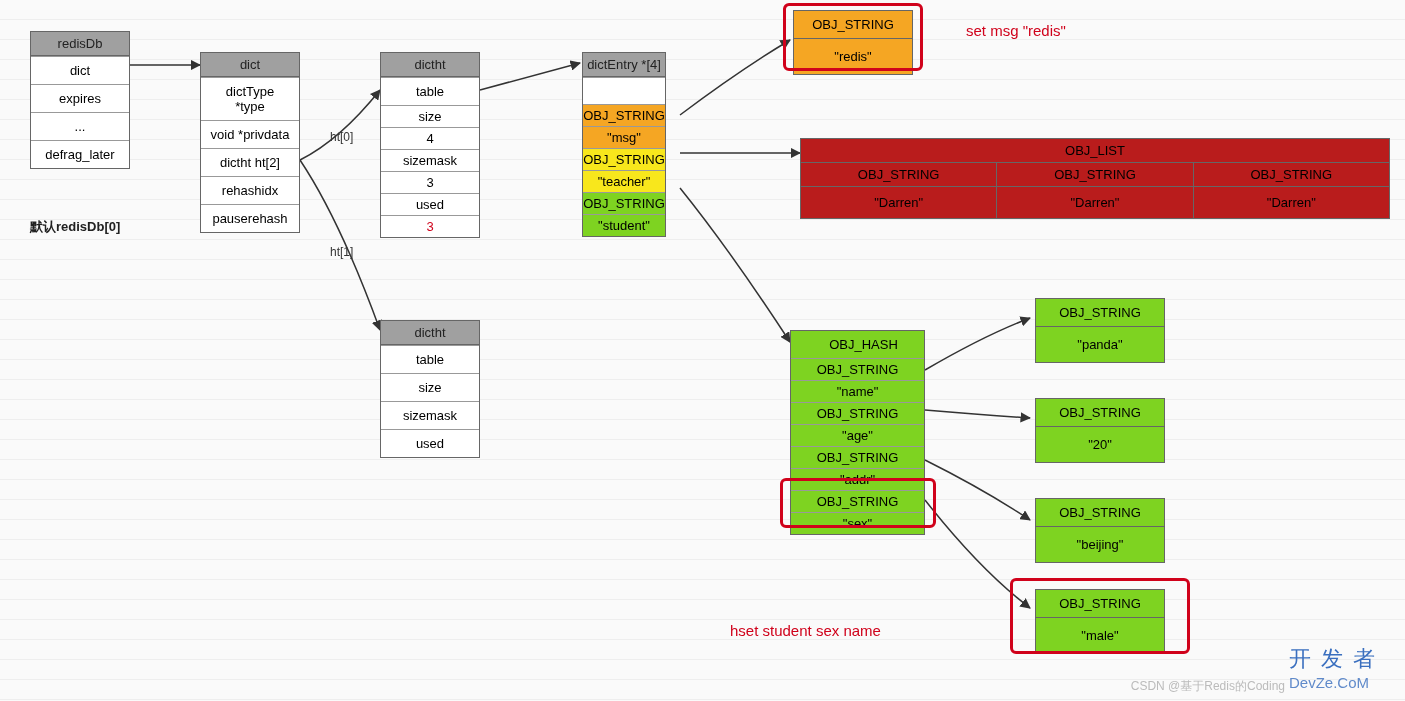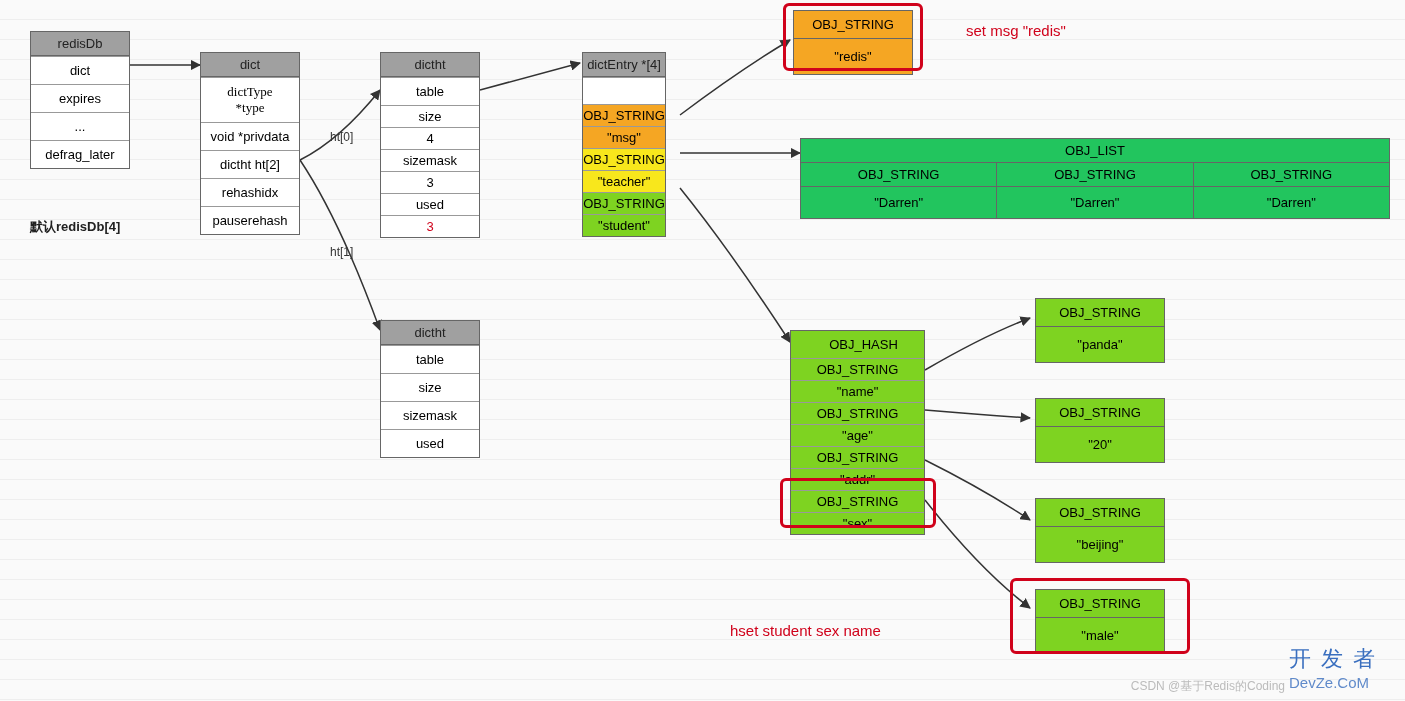--- a/index.html
+++ b/index.html
@@ -63,21 +63,21 @@
   .small-label { position: absolute; font-size: 12px; color: #333; }
   .watermark-dev {
     position: absolute; right: 20px; bottom: 10px;
     color: #3a6fbf; font-size: 22px; letter-spacing: 10px; font-weight: 400; margin-top: 40px;
   }
   .watermark-dev .sm { letter-spacing: 0; font-size: 15px; display: block; color: #3a6fbf; opacity: .8; }
   .watermark-csdn { position: absolute; right: 120px; bottom: 6px; color: #bbb; font-size: 12px; }
   .listbox {
     position: absolute;
     border: 1px solid #666;
-    background: #22c55e;
+    background: #b91c1c;
     box-sizing: border-box;
   }
   .listbox .listhdr { text-align: center; padding: 4px 0; border-bottom: 1px solid #666; }
   .listrow { display: flex; }
   .listrow .col {
     flex: 1; text-align: center; padding: 0;
     border-right: 1px solid #666;
   }
   .listrow .col:last-child { border-right: none; }
   .col .ctop { padding: 4px 0; border-bottom: 1px solid #666; }
@@ -107,25 +107,25 @@
     <path d="M 925 500 Q 980 570 1030 608" stroke="#333" fill="none" stroke-width="1.5" marker-end="url(#arr)"></path>
   </svg>
 
   <div class="tbl" style="left:30px; top:31px; width:100px;">
     <div class="hdr">redisDb</div>
     <div class="cell">dict</div>
     <div class="cell">expires</div>
     <div class="cell">...</div>
     <div class="cell">defrag_later</div>
   </div>
-  <div class="caption black" style="left:30px; top:218px; font-size:13px;">默认redisDb[4]</div>
+  <div class="caption black" style="left:30px; top:218px; font-size:13px;">默认redisDb[0]</div>
 
   <div class="tbl" style="left:200px; top:52px; width:100px;">
     <div class="hdr">dict</div>
-    <div class="cell" style="white-space:pre;font-family:Liberation Serif, serif;">dictType
+    <div class="cell" style="white-space:pre;">dictType
 *type</div>
     <div class="cell">void *privdata</div>
     <div class="cell">dictht ht[2]</div>
     <div class="cell">rehashidx</div>
     <div class="cell">pauserehash</div>
   </div>
   <div class="small-label" style="left:330px; top:130px;">ht[0]</div>
   <div class="small-label" style="left:330px; top:245px;">ht[1]</div>
 
   <div class="tbl" style="left:380px; top:52px; width:100px;">

